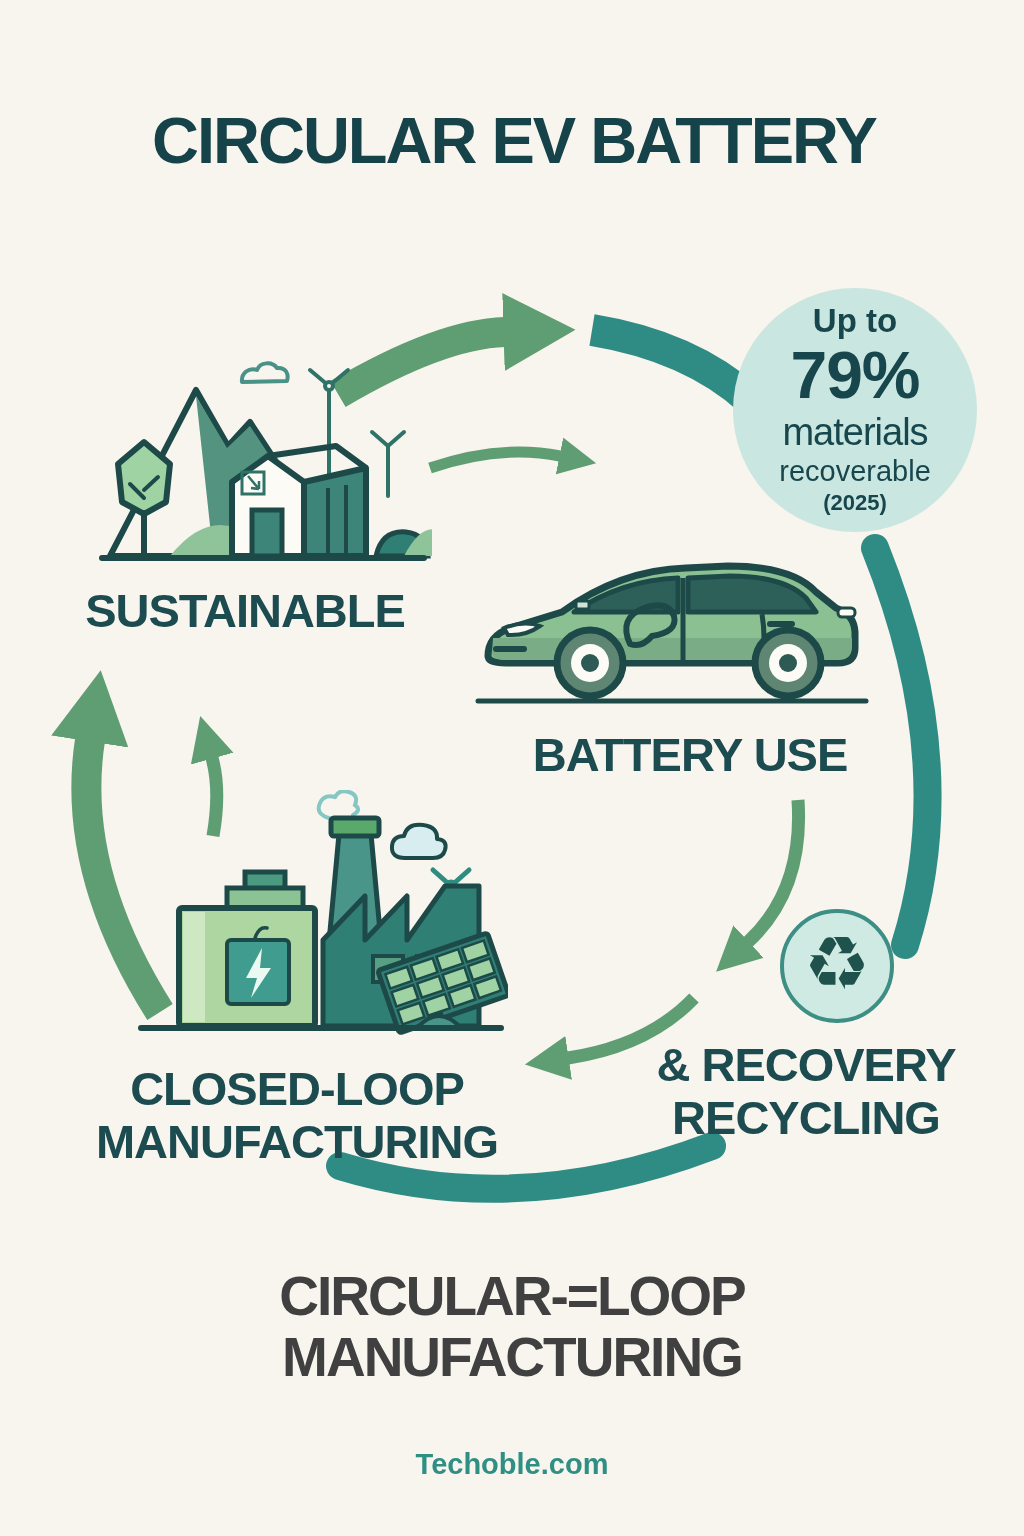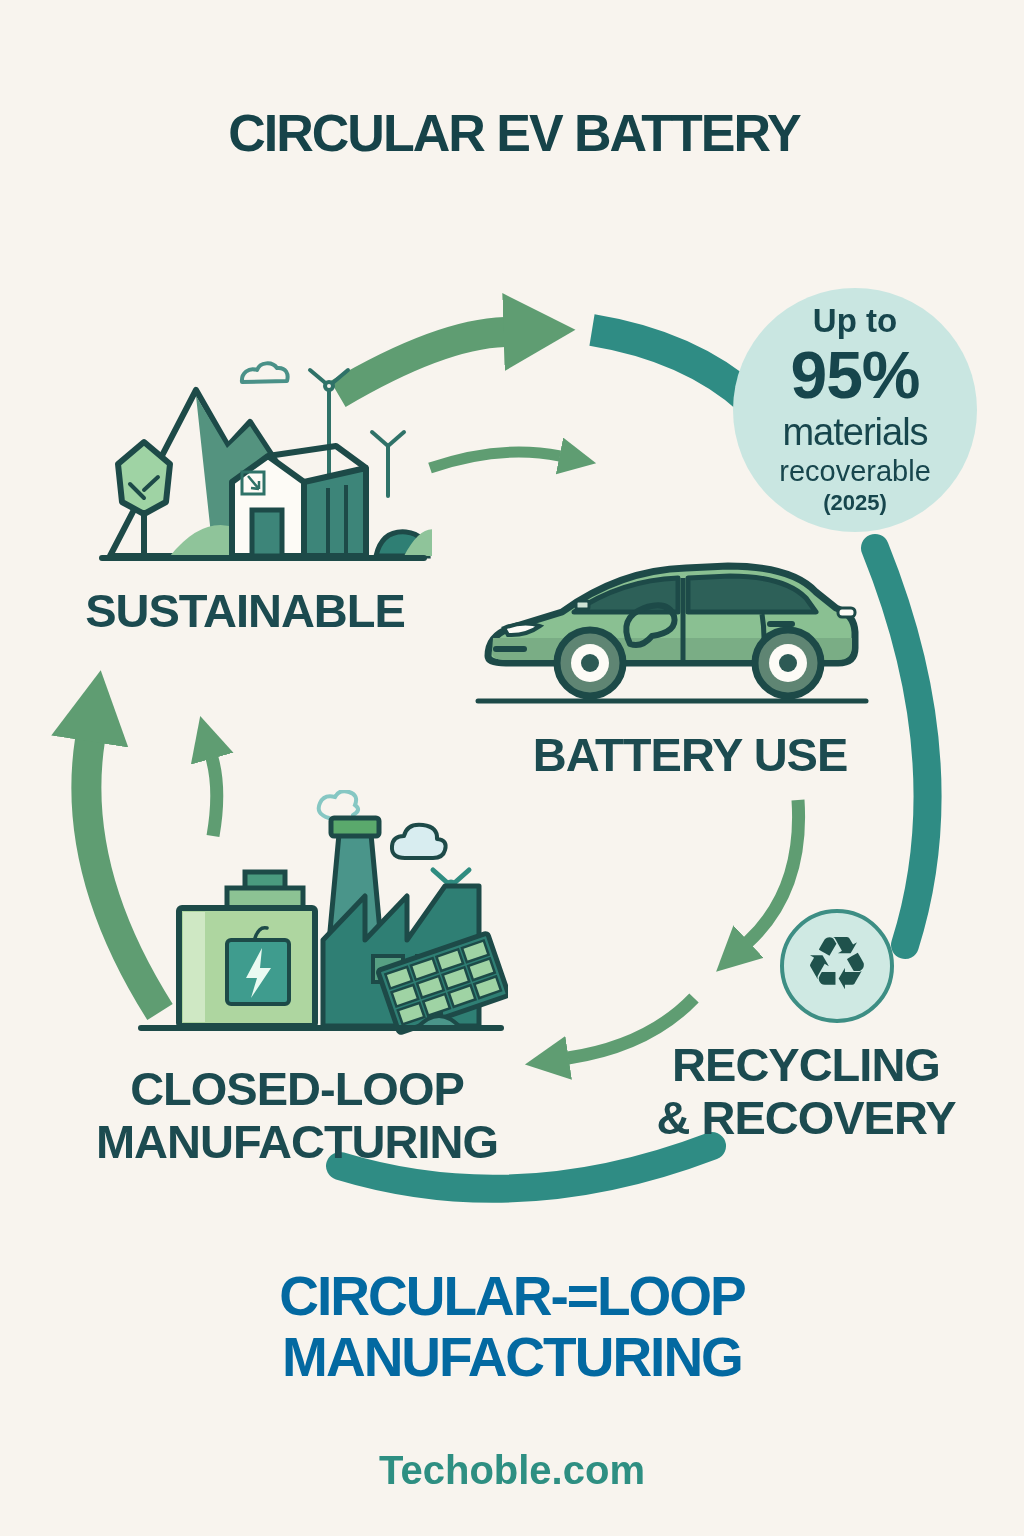--- a/index.html
+++ b/index.html
@@ -4,21 +4,21 @@
 <style>
   html,body{margin:0;padding:0;background:#e8e8e8;}
   .page{
     position:relative;width:1024px;height:1536px;background:#f8f4ee;overflow:hidden;
     font-family:"Liberation Sans","DejaVu Sans",sans-serif;
   }
   .overlay{position:absolute;left:0;top:0;z-index:1;}
   .illu{position:absolute;z-index:2;}
   .title{
     position:absolute;top:106px;left:4px;right:0;text-align:center;z-index:2;
-    font-weight:bold;font-size:52px;letter-spacing:-2px;line-height:1.07;color:#164349;
+    font-weight:bold;font-size:65px;letter-spacing:-2px;line-height:1.07;color:#164349;
   }
   .badge{
     position:absolute;left:733px;top:288px;width:244px;height:244px;border-radius:50%;
     background:#c9e6e1;display:flex;flex-direction:column;align-items:center;justify-content:center;
     color:#17464d;z-index:3;text-align:center;
   }
   .badge .b-top{font-size:33px;font-weight:bold;line-height:1.1;}
   .badge .b-val{font-size:66px;font-weight:bold;line-height:1.08;letter-spacing:-1px;}
   .badge .b-mid{font-size:38px;font-weight:normal;line-height:1.15;letter-spacing:-1px;}
   .badge .b-sub{font-size:29px;font-weight:normal;line-height:1.2;}
@@ -31,25 +31,25 @@
     position:absolute;left:780px;top:909px;width:114px;height:114px;border-radius:50%;
     background:#cfe9e3;border:4px solid #3d8e84;box-sizing:border-box;z-index:2;
     display:flex;align-items:center;justify-content:center;
   }
   .recycle-glyph{
     font-family:"DejaVu Sans",sans-serif;font-size:74px;line-height:1;color:#1f524c;
     transform:translateY(-3px);
   }
   .bottom-heading{
     position:absolute;top:1266px;left:0;right:0;text-align:center;z-index:2;
-    font-weight:bold;font-size:55px;letter-spacing:-2px;line-height:1.1;color:#0369a1;
+    font-weight:bold;font-size:55px;letter-spacing:-2px;line-height:1.1;color:#404040;
   }
   .footer-brand{
     position:absolute;top:1448px;left:0;right:0;text-align:center;z-index:2;
-    font-weight:bold;font-size:40px;letter-spacing:0;color:#2e8f82;
+    font-weight:bold;font-size:29px;letter-spacing:0;color:#2e8f82;
   }
 </style>
 </head>
 <body>
 
 <div class="page">
 
   <svg class="overlay" width="1024" height="1536" viewBox="0 0 1024 1536">
     <defs>
       <marker id="mA" markerUnits="strokeWidth" markerWidth="2.5" markerHeight="2.7" refX="0.05" refY="1.3" orient="auto">
@@ -78,21 +78,21 @@
 
     <path d="M 213,836 Q 221,790 212,758" fill="none" stroke="#5f9d72" stroke-width="13" marker-end="url(#mB)"></path>
   </svg>
 
   <div class="title">
     <div>CIRCULAR EV BATTERY</div>
   </div>
 
   <div class="badge">
     <div class="b-top">Up to</div>
-    <div class="b-val">95%</div>
+    <div class="b-val">79%</div>
     <div class="b-mid">materials</div>
     <div class="b-sub">recoverable</div>
     <div class="b-year">(2025)</div>
   </div>
 
   <svg class="illu" style="left:92px;top:346px" width="340" height="220" viewBox="0 0 340 220">
     <g>
       <path d="M150,36 c-1-9 7-15 15-12 c3-8 15-9 20-2 c9-1 12,6 10,13 z" fill="#f8f4ee" stroke="#4a9188" stroke-width="4" stroke-linejoin="round"></path>
     </g>
     <g stroke="#2f7268" stroke-width="4" stroke-linecap="round">
@@ -166,22 +166,22 @@
 
   <div class="stage-label" style="left:490px;top:728px;width:400px">
     <div>BATTERY USE</div>
   </div>
 
   <div class="recycle-badge">
     <div class="recycle-glyph">♻</div>
   </div>
 
   <div class="stage-label" style="left:626px;top:1038px;width:360px">
+    <div>&amp; RECOVERY</div>
     <div>RECYCLING</div>
-    <div>&amp; RECOVERY</div>
   </div>
 
   <svg class="illu" style="left:133px;top:790px" width="375" height="245" viewBox="0 0 375 245">
     <path d="M196,28 q-14,-4 -9,-15 q4,-9 15,-6 q4,-8 14,-5 q10,3 6,13 q7,5 -2,10" fill="none" stroke="#86c7c3" stroke-width="4" stroke-linecap="round"></path>
     <path d="M272,68 q-14,0 -13,-12 q1,-10 12,-10 q3,-13 19,-11 q15,2 14,14 q11,1 8,11 q-2,8 -12,8 z" fill="#d8edf0" stroke="#1d4a48" stroke-width="4" stroke-linejoin="round"></path>
     <g stroke="#2f8c80" stroke-width="5" stroke-linecap="round">
       <line x1="318" y1="96" x2="318" y2="150"></line>
       <line x1="318" y1="96" x2="300" y2="80"></line>
       <line x1="318" y1="96" x2="336" y2="80"></line>
       <line x1="318" y1="96" x2="318" y2="120"></line>

